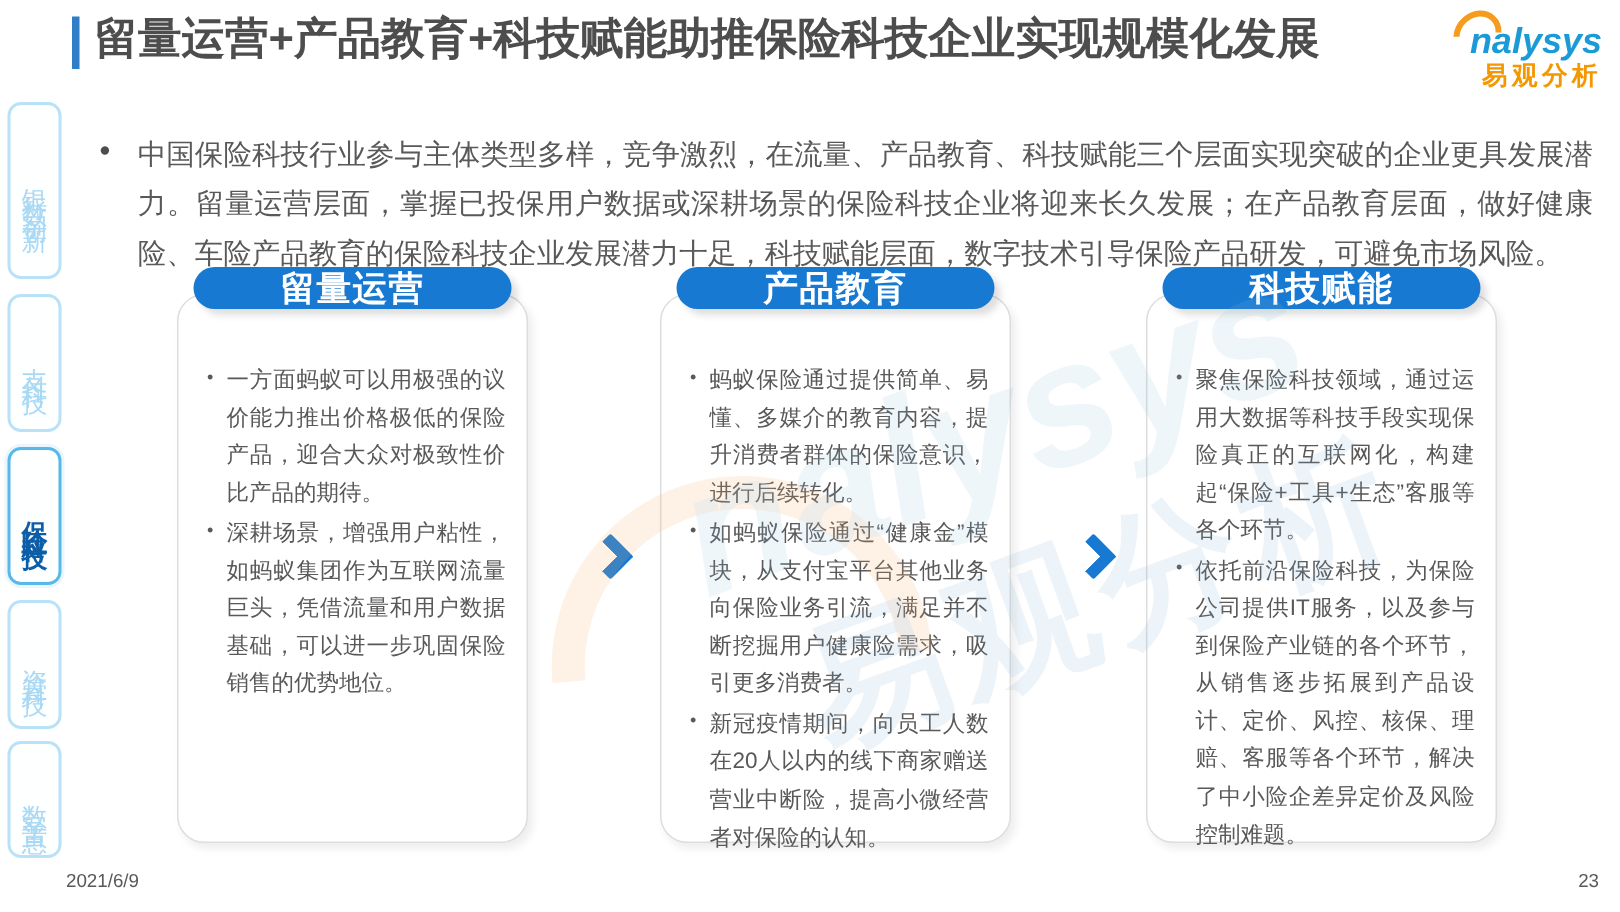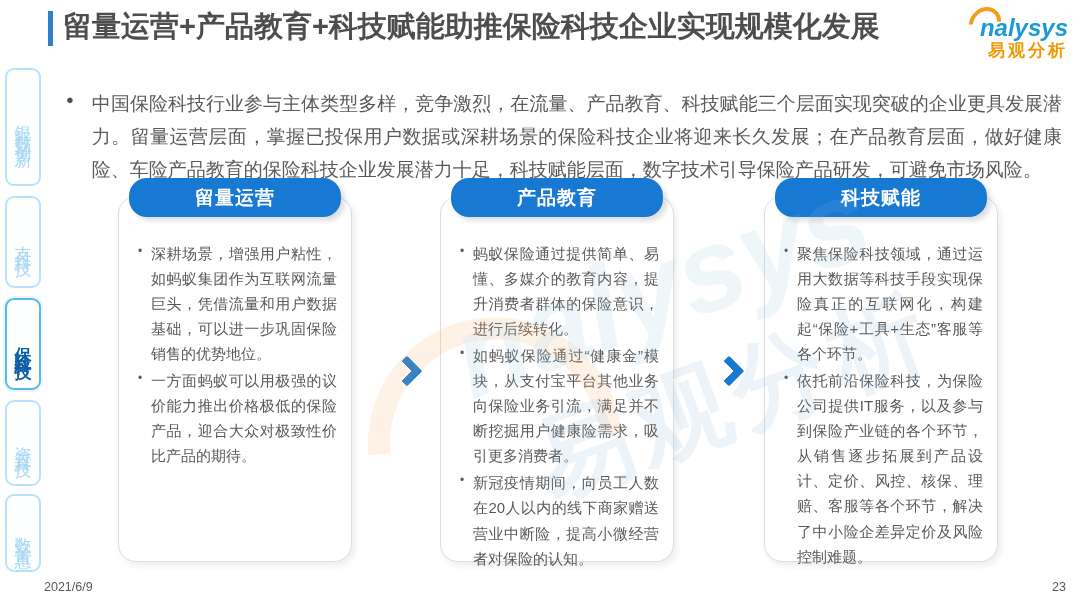--- a/index.html
+++ b/index.html
@@ -43,22 +43,22 @@
   .intro-text{font-size:19px;color:#595959;line-height:1.73;margin:0;text-align:justify;}
   
   .card{
     position:absolute;top:196px;height:366px;width:234px;
     border:1px solid #ddDDdd;border-radius:18px;background:#fff;
     box-shadow:3px 4px 6px rgba(0,0,0,0.07);
     box-sizing:border-box;z-index:2;
   }
   .pill{
     position:absolute;top:-19px;left:50%;transform:translateX(-50%);
-    width:212px;height:39px;border-radius:18px;background:#1879d2;
-    color:#ffffff;font-size:19px;font-weight:bold;letter-spacing:1px;
+    width:212px;height:28px;border-radius:18px;background:#1879d2;
+    color:#ffffff;font-size:23px;font-weight:bold;letter-spacing:1px;
     display:flex;align-items:center;justify-content:center;
     box-shadow:4px 4px 5px rgba(0,0,0,0.13);
   }
   .card ul{list-style:none;margin:0;padding:44px 14px 0 18px;}
   .card li{
     position:relative;padding-left:14px;font-size:15px;color:#595959;
     line-height:1.67;text-align:justify;margin-bottom:2px;
   }
   .card li::before{content:"•";position:absolute;left:1px;top:0;font-size:12px;color:#595959;}
   .card-1{left:118px;} .card-2{left:440px;} .card-3{left:764px;}
@@ -120,22 +120,22 @@
 </div>
 
 <section class="intro">
   <span class="intro-dot">●</span>
   <p class="intro-text">中国保险科技行业参与主体类型多样，竞争激烈，在流量、产品教育、科技赋能三个层面实现突破的企业更具发展潜力。留量运营层面，掌握已投保用户数据或深耕场景的保险科技企业将迎来长久发展；在产品教育层面，做好健康险、车险产品教育的保险科技企业发展潜力十足，科技赋能层面，数字技术引导保险产品研发，可避免市场风险。</p>
 </section>
 
 <div class="card card-1">
   <div class="pill">留量运营</div>
   <ul>
+    <li>一方面蚂蚁可以用极强的议价能力推出价格极低的保险产品，迎合大众对极致性价比产品的期待。</li>
     <li>深耕场景，增强用户粘性，如蚂蚁集团作为互联网流量巨头，凭借流量和用户数据基础，可以进一步巩固保险销售的优势地位。</li>
-    <li>一方面蚂蚁可以用极强的议价能力推出价格极低的保险产品，迎合大众对极致性价比产品的期待。</li>
   </ul>
 </div>
 
 <div class="arrow arrow-1">
     <span class="chev"></span>
   </div>
 
 <div class="card card-2">
   <div class="pill">产品教育</div>
   <ul>

